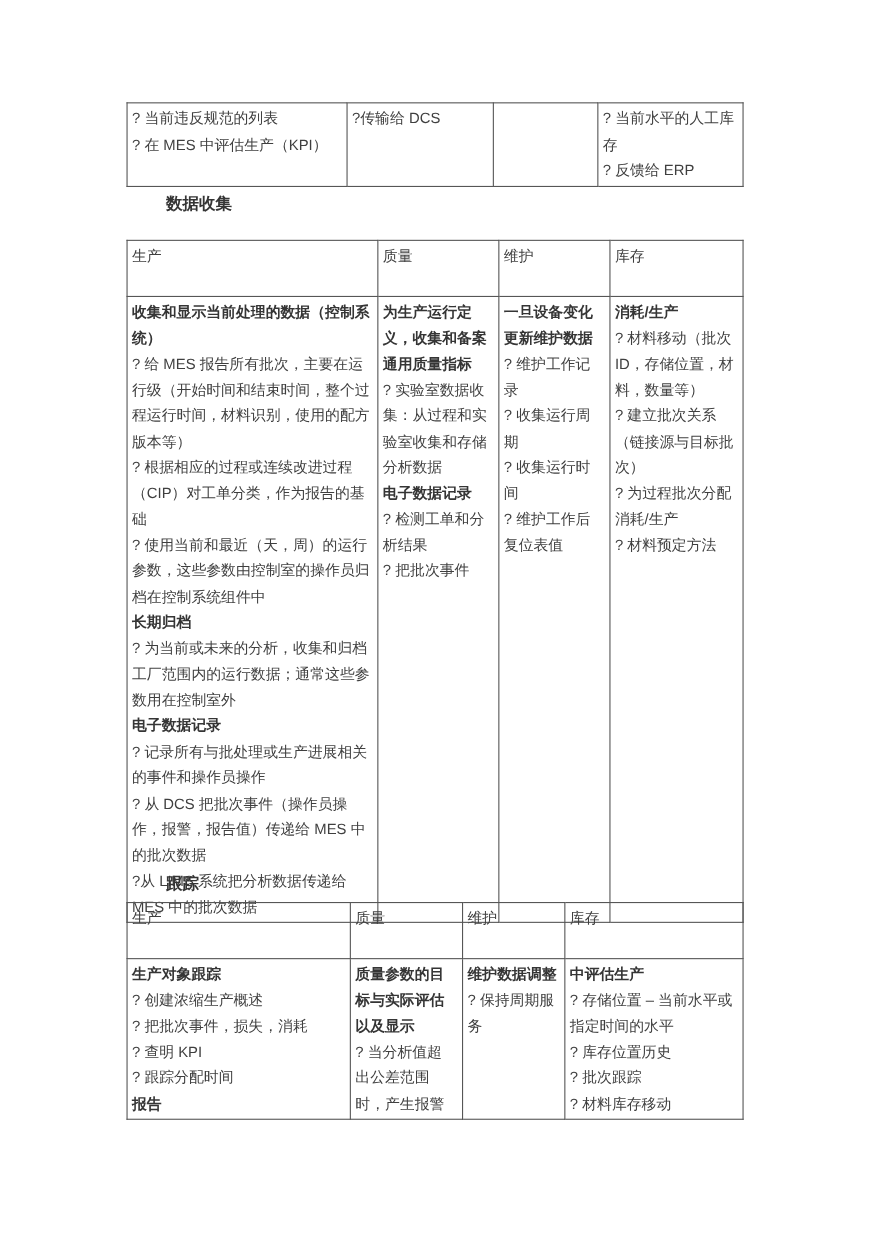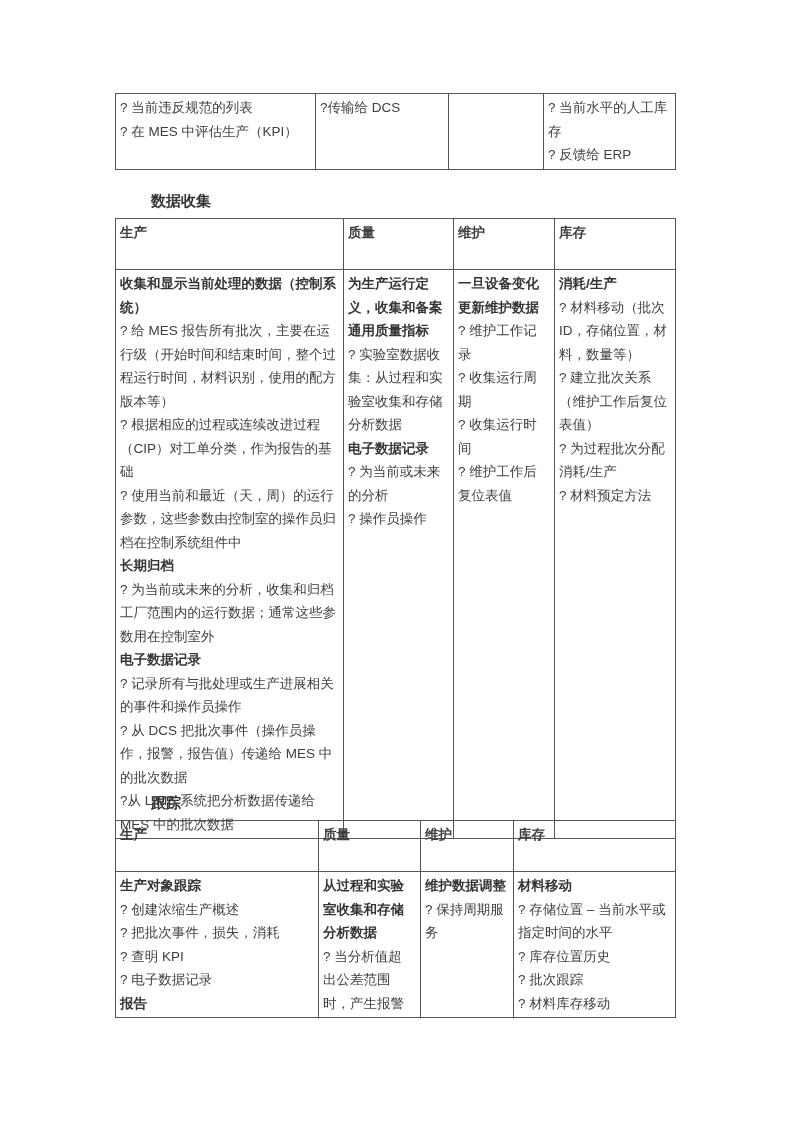--- a/index.html
+++ b/index.html
@@ -23,32 +23,32 @@
   table.doc-tbl td {
     border: 1px solid #565656;
     vertical-align: top;
     padding: 2px 5px 2px 4px;
     font-size: 13.5px;
     line-height: 23.5px;
     overflow: hidden;
   }
   table.doc-tbl td p { margin: 0; }
   .b { font-weight: bold; color: #353535; }
-  td.hdr { font-weight: bold; height: 46px; }
+  td.hdr { font-weight: normal; height: 46px; }
   .section-heading {
     position: absolute;
     left: 151px;
     font-size: 15px;
     font-weight: bold;
     color: #353535;
     margin: 0;
   }
   #tbl-carryover { top: 93px; padding-left: 18px; }
   #tbl-carryover td { height: 71px; }
-  #heading-collection { top: 192px; text-align: right; }
+  #heading-collection { top: 176px; text-align: right; }
   #tbl-collection { top: 218px; }
   #tbl-collection td.body-cell { height: 504px; }
   #heading-tracking { top: 794px; text-align: center; }
   #tbl-tracking { top: 820px; }
   #tbl-tracking td.body-cell { height: 138px; }
 </style>
 </head>
 <body>
 
 <div class="page">
@@ -104,34 +104,34 @@
             <p>? 为当前或未来的分析，收集和归档工厂范围内的运行数据；通常这些参数用在控制室外</p>
             <p class="b">电子数据记录</p>
             <p>? 记录所有与批处理或生产进展相关的事件和操作员操作</p>
             <p>? 从 DCS 把批次事件（操作员操作，报警，报告值）传递给 MES 中的批次数据</p>
             <p>?从 LIMS 系统把分析数据传递给 MES 中的批次数据</p>
           </td>
       <td class="body-cell">
             <p class="b">为生产运行定义，收集和备案通用质量指标</p>
             <p>? 实验室数据收集：从过程和实验室收集和存储分析数据</p>
             <p class="b">电子数据记录</p>
-            <p>? 为当前或未来的分析</p>
-            <p>? 操作员操作</p>
+            <p>? 检测工单和分析结果</p>
+            <p>? 把批次事件</p>
           </td>
       <td class="body-cell">
             <p class="b">一旦设备变化更新维护数据</p>
             <p>? 维护工作记录</p>
             <p>? 收集运行周期</p>
             <p>? 收集运行时间</p>
             <p>? 维护工作后复位表值</p>
           </td>
       <td class="body-cell">
             <p class="b">消耗/生产</p>
             <p>? 材料移动（批次 ID，存储位置，材料，数量等）</p>
-            <p>? 建立批次关系（维护工作后复位表值）</p>
+            <p>? 建立批次关系（链接源与目标批次）</p>
             <p>? 为过程批次分配消耗/生产</p>
             <p>? 材料预定方法</p>
           </td>
     </tr>
   </tbody>
     </table>
 
   <h2 class="section-heading" id="heading-tracking">跟踪</h2>
 
   <table class="doc-tbl" id="tbl-tracking">
@@ -147,33 +147,33 @@
       <td class="hdr">质量</td>
       <td class="hdr">维护</td>
       <td class="hdr">库存</td>
     </tr>
     <tr>
       <td class="body-cell">
             <p class="b">生产对象跟踪</p>
             <p>? 创建浓缩生产概述</p>
             <p>? 把批次事件，损失，消耗</p>
             <p>? 查明 KPI</p>
-            <p>? 电子数据记录</p>
+            <p>? 跟踪分配时间</p>
             <p class="b">报告</p>
           </td>
       <td class="body-cell">
-            <p class="b">从过程和实验室收集和存储分析数据</p>
+            <p class="b">质量参数的目标与实际评估以及显示</p>
             <p>? 当分析值超出公差范围时，产生报警</p>
           </td>
       <td class="body-cell">
             <p class="b">维护数据调整</p>
             <p>? 保持周期服务</p>
           </td>
       <td class="body-cell">
-            <p class="b">材料移动</p>
+            <p class="b">中评估生产</p>
             <p>? 存储位置 – 当前水平或指定时间的水平</p>
             <p>? 库存位置历史</p>
             <p>? 批次跟踪</p>
             <p>? 材料库存移动</p>
           </td>
     </tr>
   </tbody>
     </table>
 
 </div>

